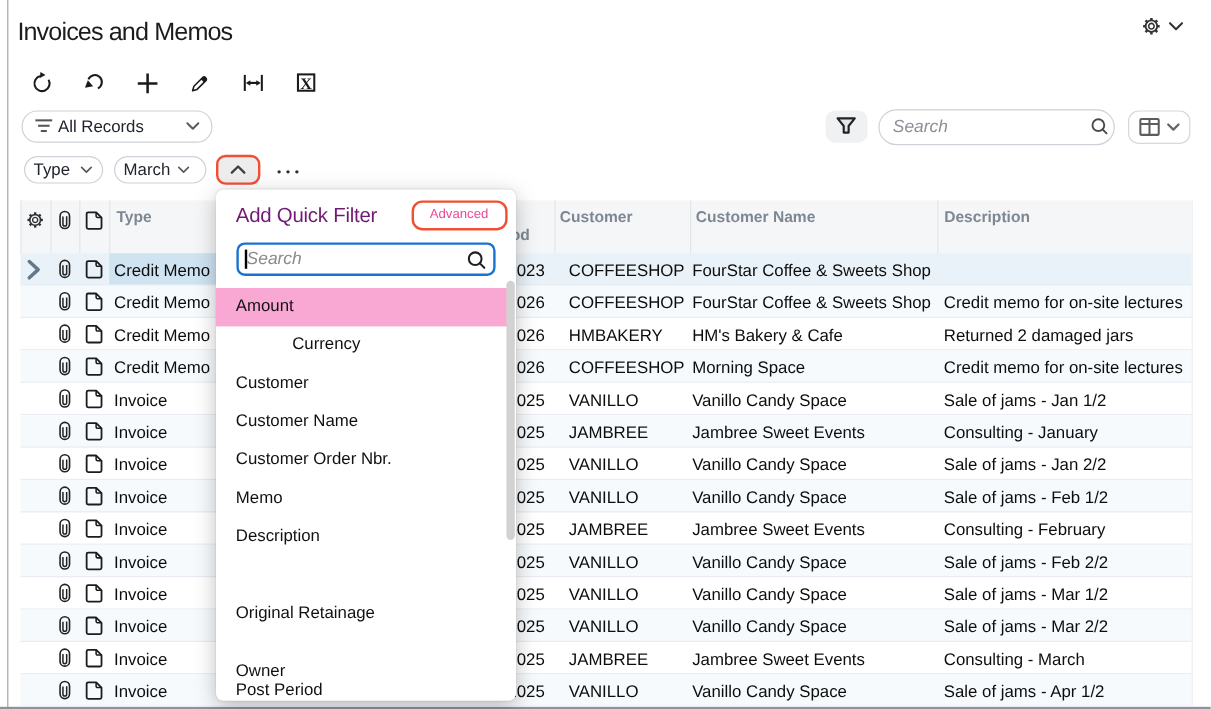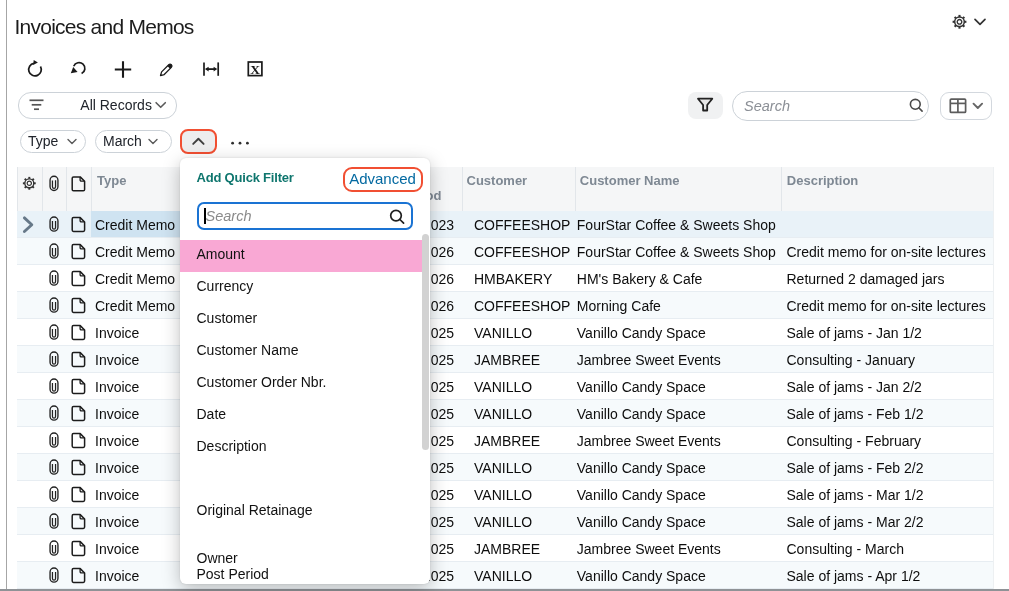--- a/index.html
+++ b/index.html
@@ -20,24 +20,24 @@
   .c-type{left:78px;}
   .c-per{left:340px;width:97px;text-align:right;}
   .c-cust{left:446px;margin-left:11px;}
   .c-cnam{left:559.8px;}
   .c-desc{left:769.5px;}
   .even{background:#f6fafc;}
   .sel{background:#e9f2f8;}
   
   #panel{left:179.5px;top:157.5px;width:250px;height:426px;background:#fff;border-radius:6px;
          box-shadow:0 5px 18px rgba(0,0,0,.25), 0 0 2px rgba(0,0,0,.12);z-index:40;overflow:hidden;}
-  #panel .ptitle{position:absolute;left:17px;top:12px;font-size:13px;font-weight:bold;color:#0f766e;letter-spacing:-0.2px;}
+  #panel .ptitle{position:absolute;left:17px;top:12px;font-size:17px;font-weight:normal;color:#701a75;letter-spacing:-0.2px;}
   #adv{position:absolute;left:163px;top:9px;width:80px;height:25px;box-sizing:border-box;
        border:2.5px solid #f14f32;border-radius:9px;text-align:center;line-height:20px;
-       font-size:15px;color:#0369a1;}
+       font-size:11px;color:#ec4899;}
   #psearch{position:absolute;left:17px;top:44.5px;width:216px;height:28px;box-sizing:border-box;
            border:2px solid #1a73d3;border-radius:7px;background:#fff;}
   #psearch .ph{position:absolute;left:7px;top:0;line-height:24px;font-size:14.5px;font-style:italic;color:#8a8a8a;}
   #psearch .caret{position:absolute;left:5.9px;top:4px;width:1.4px;height:16px;background:#000;}
   .item{position:absolute;left:0;width:243px;height:32px;line-height:29.5px;font-size:14px;color:#111;}
   .item div{margin-left:17px;}
   #thumb{position:absolute;left:242px;top:76.5px;width:7px;height:216px;border-radius:3.5px;background:#d2d2d2;}
   
   #funnelbtn{left:687.5px;top:91.5px;width:35.5px;height:27px;background:#f0f1f2;border-radius:8px;}
   #mainsearch{left:732px;top:90.5px;width:197px;height:30px;box-sizing:border-box;border:1px solid #ccd2d8;border-radius:15px;}
@@ -47,21 +47,21 @@
   #botbar{left:0;top:589px;width:1009px;height:2px;background:#8f9296;}
   #leftline{left:5.5px;top:0;width:1.3px;height:591px;background:#a6a6a6;}
   svg.overlay{position:absolute;left:0;top:0;z-index:50;pointer-events:none;}
 </style>
 </head>
 <body>
 <div id="leftline" class="abs"></div>
 <div class="abs title">Invoices and Memos</div>
 
 <div class="abs pill" style="left:18px;top:91.5px;width:158.5px;height:27px;"></div>
-<div class="abs" style="left:48.3px;top:91.5px;line-height:27px;font-size:14px;color:#20242b;margin-left:32px;">All Records</div>
+<div class="abs" style="left:48.3px;top:91.5px;line-height:27px;font-size:14px;color:#20242b;">All Records</div>
 
 <div class="abs pill" style="left:20px;top:129.5px;width:66px;height:23.5px;border-radius:12px;"></div>
 <div class="abs" style="left:28px;top:129.5px;line-height:23.5px;font-size:14px;color:#20242b;">Type</div>
 <div class="abs pill" style="left:94.5px;top:129.5px;width:77px;height:23.5px;border-radius:12px;"></div>
 <div class="abs" style="left:103px;top:129.5px;line-height:23.5px;font-size:14px;color:#20242b;">March</div>
 <div class="abs" id="caretbtn"></div>
 
 <div class="abs" id="funnelbtn"></div>
 <div class="abs" id="mainsearch">
     <div class="ph">Search</div>
@@ -104,21 +104,21 @@
       <span class="c-type">Credit Memo</span>
       <span class="c-per">01-2026</span>
       <span class="c-cust">HMBAKERY</span>
       <span class="c-cnam">HM's Bakery &amp; Cafe</span>
       <span class="c-desc">Returned 2 damaged jars</span>
     </div>
   <div class="row even" style="top:125px;">
       <span class="c-type">Credit Memo</span>
       <span class="c-per">01-2026</span>
       <span class="c-cust">COFFEESHOP</span>
-      <span class="c-cnam">Morning Cafe</span>
+      <span class="c-cnam">Morning Space</span>
       <span class="c-desc">Credit memo for on-site lectures</span>
     </div>
   <div class="row" style="top:152px;">
       <span class="c-type">Invoice</span>
       <span class="c-per">01-2025</span>
       <span class="c-cust">VANILLO</span>
       <span class="c-cnam">Vanillo Candy Space</span>
       <span class="c-desc">Sale of jams - Jan 1/2</span>
     </div>
   <div class="row even" style="top:179px;">
@@ -191,34 +191,34 @@
 <div class="abs" id="panel">
   <div class="ptitle">Add Quick Filter</div>
   <div id="adv">Advanced</div>
   <div id="psearch">
       <div class="caret"></div>
       <div class="ph">Search</div>
     </div>
   <div class="item" style="top:82.5px;height:31.5px;background:#f9a8d4;">
       <div>Amount</div>
     </div>
-  <div class="item" style="top:114px;">
+  <div class="item" style="top:114px;padding-left:47px;">
       <div>Currency</div>
     </div>
   <div class="item" style="top:146px;">
       <div>Customer</div>
     </div>
   <div class="item" style="top:178px;">
       <div>Customer Name</div>
     </div>
   <div class="item" style="top:210px;">
       <div>Customer Order Nbr.</div>
     </div>
   <div class="item" style="top:242px;">
-      <div>Date</div>
+      <div>Memo</div>
     </div>
   <div class="item" style="top:274px;">
       <div>Description</div>
     </div>
   <div class="item" style="top:338px;">
       <div>Original Retainage</div>
     </div>
   <div class="item" style="top:370px;margin-top:16px;">
       <div>Owner</div>
     </div>

